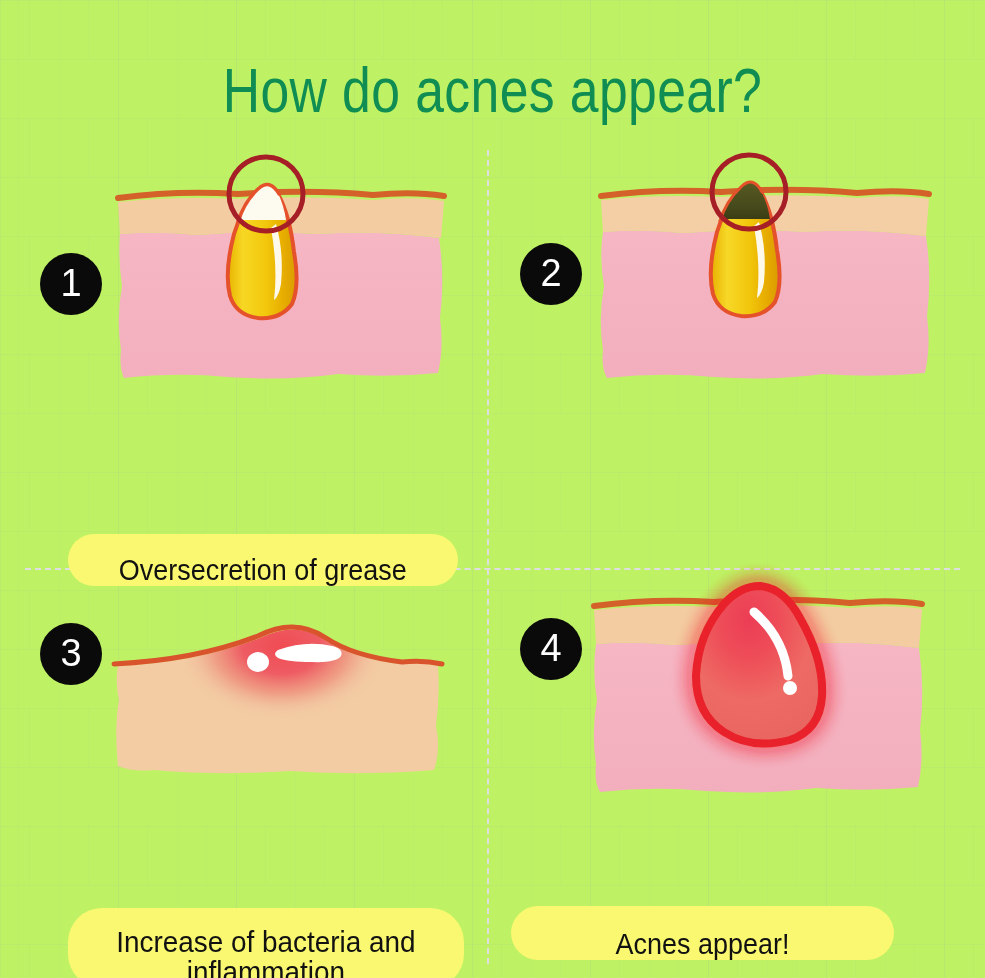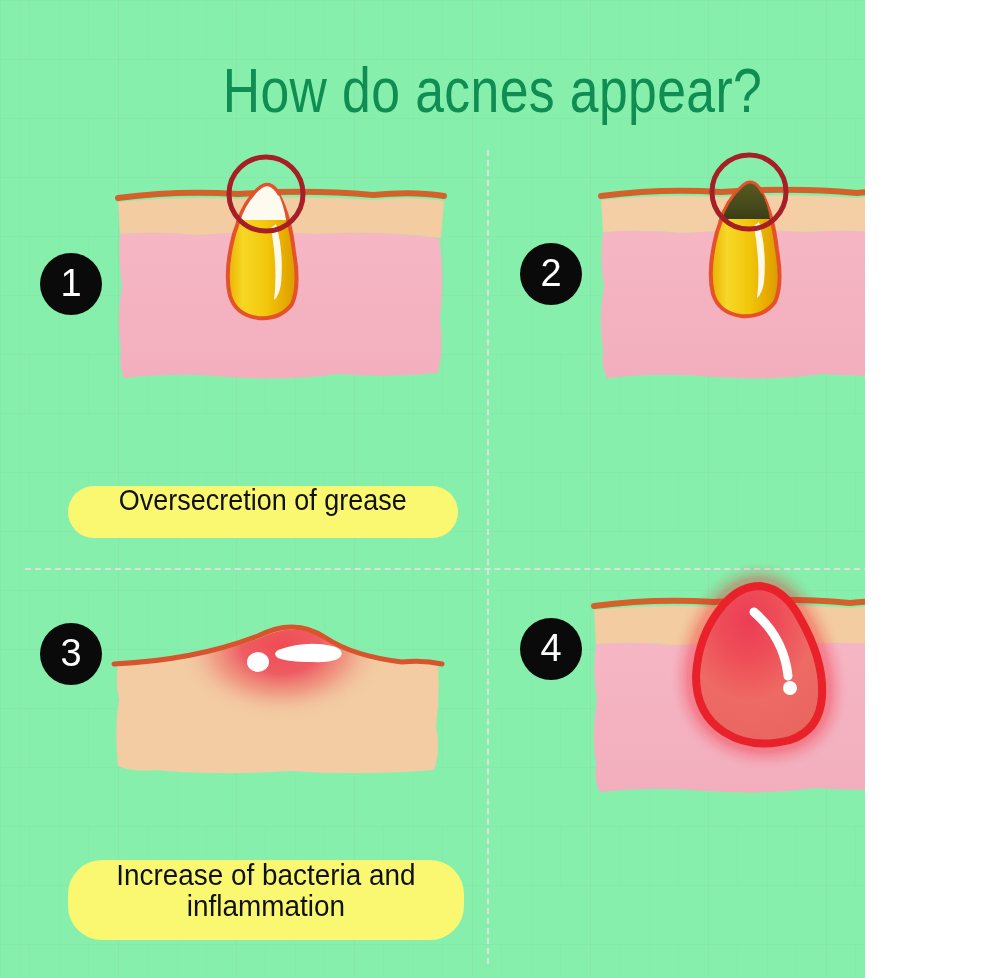--- a/index.html
+++ b/index.html
@@ -5,22 +5,22 @@
 <style>
   * { margin:0; padding:0; box-sizing:border-box; }
   html, body {
     width:985px; height:978px;
     background:#ffffff;
     font-family:"Liberation Sans", sans-serif;
     overflow:hidden;
   }
   #page {
     position:relative;
-    width:865px; height:978px;
-    background:#86efac;
+    width:985px; height:978px;
+    background:#bef264;
     overflow:hidden;
   }
 
   
   .texture {
     position:absolute; inset:0;
     pointer-events:none;
     background-image:
       repeating-linear-gradient(to right,  rgba(150,160,175,0.085) 0 1px, transparent 1px 118px),
       repeating-linear-gradient(to bottom, rgba(150,160,175,0.085) 0 1px, transparent 1px 59px),
@@ -97,27 +97,28 @@
   .p2 .art { left:100px; top:14px; width:355px; height:282px; }
   .p3 .art { left:100px; top:18px; width:350px; height:250px; }
   .p4 .art { left:95px; top:10px; width:355px; height:270px; }
   .art svg { width:100%; height:100%; display:block; overflow:visible; }
 
   
   .pill {
     position:absolute;
     background:#FAF870;
     border-radius:34px;
-    display:flex; align-items:flex-start; justify-content:center;
+    display:flex; align-items:flex-end; justify-content:center;
     color:#111111;
     font-size:29px;
     line-height:1.02;
     text-align:center;
     z-index:9;
     padding:0 18px;
+    margin-top:48px;
   }
   .pill .lbl { transform:scaleX(0.93); transform-origin:center; display:block; white-space:pre-line; }
   .p1 .pill { left:68px;  top:336px; width:390px; height:52px; }
   .p2 .pill { left:22px;  top:336px; width:433px; height:53px; }
   .p3 .pill { left:68px;  top:290px; width:396px; height:80px; font-size:30px; }
   .p4 .pill { left:22px;  top:288px; width:383px; height:54px; }
 </style>
 </head>
 <body>
 
@@ -318,15 +319,18 @@
              Q168,170 140,152 Q112,134 112,96 Q114,54 140,24 Q156,6 176,6 Z"></path>
 
         <path fill="url(#pimple4)" stroke="#E8212B" stroke-width="8" stroke-linejoin="round" d="M176,6 Q200,8 216,38 Q240,80 238,116 Q236,150 206,160
              Q168,170 140,152 Q112,134 112,96 Q114,54 140,24 Q156,6 176,6 Z"></path>
 
         <path fill="none" stroke="#FFFFFF" stroke-width="9" stroke-linecap="round" d="M170,32 Q200,58 204,96"></path>
         <circle cx="206" cy="108" r="7" fill="#FFFFFF"></circle>
       </svg>
     </div>
 
+    <div class="pill">
+      <span class="lbl">Acnes appear!</span>
+    </div>
   </div>
 
 </div>
 
 </body></html>

